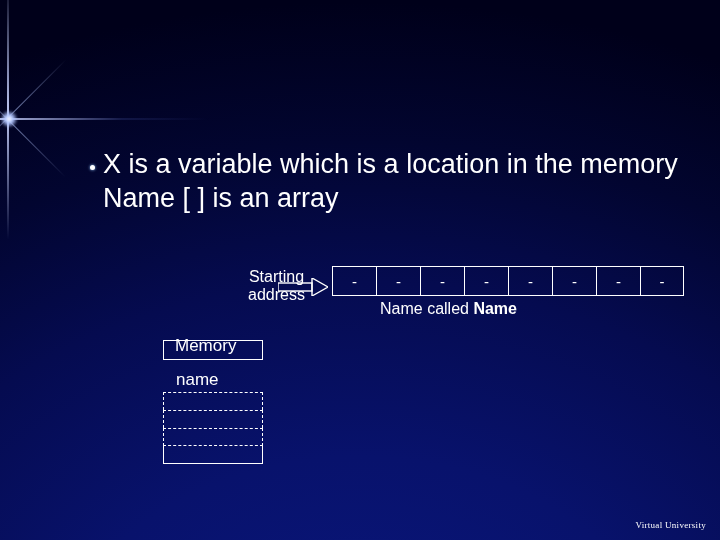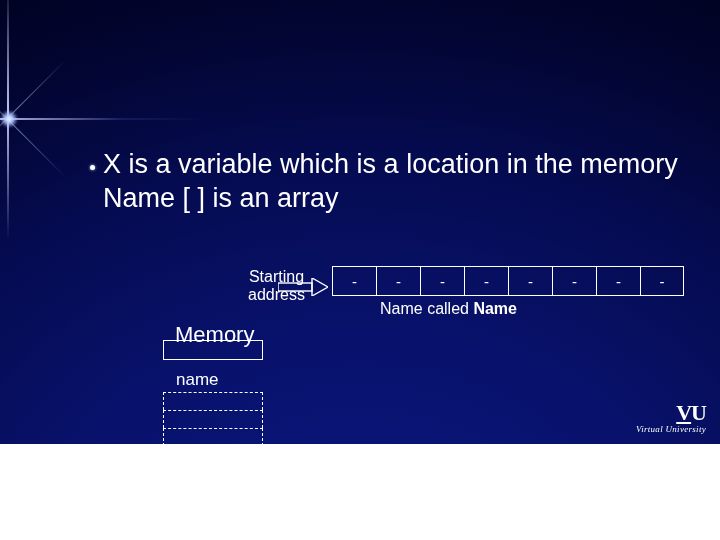--- a/index.html
+++ b/index.html
@@ -6,21 +6,21 @@
     margin: 0;
     padding: 0;
     width: 720px;
     height: 540px;
     overflow: hidden;
     font-family: Arial, Helvetica, sans-serif;
   }
   .slide {
     position: relative;
     width: 720px;
-    height: 444px;
+    height: 540px;
     background: radial-gradient(ellipse 900px 700px at 50% 130%, #0a1780 0%, #08126c 35%, #050b50 60%, #020530 80%, #00001a 100%);
     color: #fff;
     box-sizing: border-box;
     overflow: hidden;
   }
 
   
   .star-core {
     position: absolute;
     left: 0px;
@@ -126,22 +126,22 @@
     top: 300px;
     font-size: 16px;
     color: #fff;
   }
   .array-caption b { font-weight: bold; }
 
   
   .memory-label {
     position: absolute;
     left: 175px;
-    top: 322px;
-    font-size: 22px;
+    top: 336px;
+    font-size: 17px;
     color: #fff;
   }
   .mem-top {
     position: absolute;
     left: 163px;
     top: 340px;
     width: 100px;
     height: 20px;
     border: 1px solid #fff;
     box-sizing: border-box;
@@ -189,21 +189,20 @@
   .logo-top {
     font-family: Georgia, "Times New Roman", serif;
     font-size: 22px;
     font-weight: bold;
     letter-spacing: -1px;
   }
   .logo-top .v { text-decoration: underline; display:inline-block; }
   .logo-sub {
     font-family: Georgia, "Times New Roman", serif;
     font-size: 9px;
-    font-style: italic;
     letter-spacing: 0.3px;
     margin-top: -2px;
   }
 </style>
 </head>
 <body>
 
 <div class="slide">
 
   <div class="ray-v"></div>
@@ -248,19 +247,16 @@
   <div class="name-label">name</div>
 
   <div class="mem-col">
     <div class="mem-dashed b-top" style="height:18px;"></div>
     <div class="mem-dashed b-top" style="height:18px;"></div>
     <div class="mem-dashed b-top b-bot" style="height:18px;"></div>
     <div class="mem-solid"></div>
   </div>
 
   <div class="logo">
-    <div class="logo-top">
-      <span class="v">V</span>U
-    </div>
     <div class="logo-sub">Virtual University</div>
   </div>
 
 </div>
 
 </body></html>

